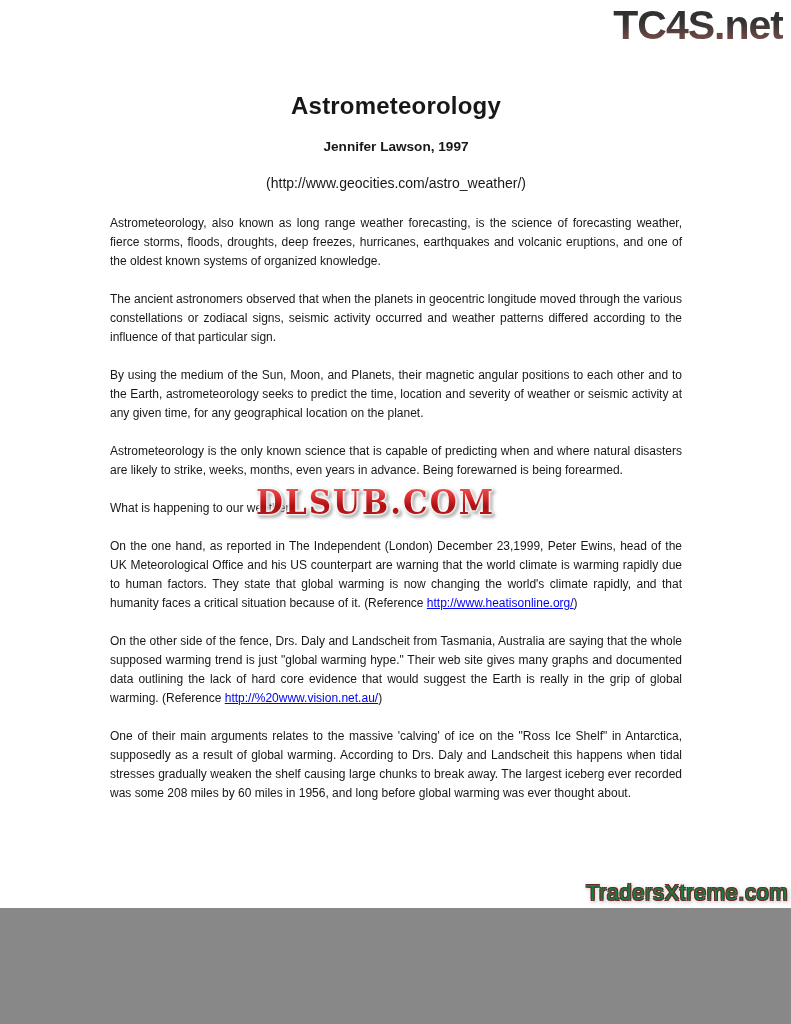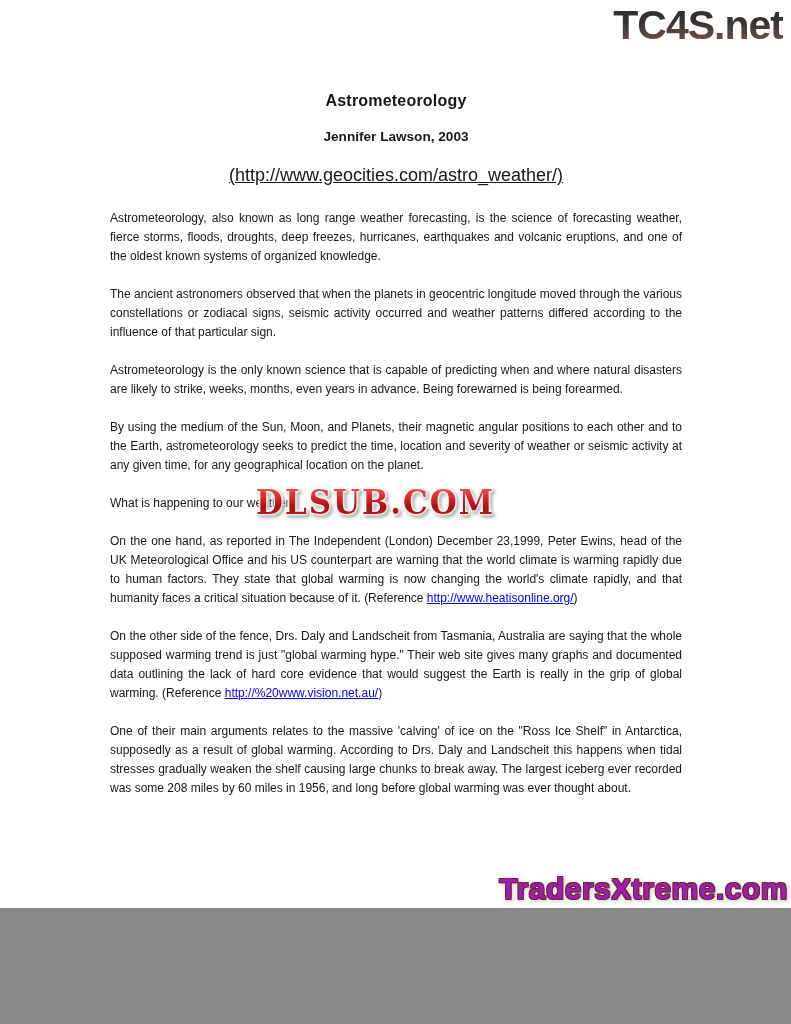--- a/index.html
+++ b/index.html
@@ -33,36 +33,35 @@
 
   
   .article {
     position: absolute;
     left: 110px;
     top: 92px;
     width: 572px;
   }
   .article-title {
     text-align: center;
-    font-size: 16px;
+    font-size: 24px;
     font-weight: bold;
     margin-bottom: 19px;
     letter-spacing: 0.2px;
   }
   .article-byline {
     text-align: center;
     font-size: 13.6px;
     font-weight: bold;
     margin-bottom: 21px;
   }
   .article-source {
     text-align: center;
-    font-size: 18px;
+    font-size: 14px;
     margin-bottom: 23px;
-    text-decoration: underline;
   }
   .article-body p {
     font-size: 12px;
     line-height: 19px;
     text-align: justify;
     margin-bottom: 19px;
   }
   .article-body a {
     color: var(--link-color, #0000ee);
     text-decoration: underline;
@@ -97,48 +96,48 @@
     width: 791px;
     text-align: center;
     font-size: 11.5px;
     color: #222;
   }
   .tradersxtreme-logo {
     position: absolute;
     right: 3px;
     bottom: 2px;
     font-family: "Liberation Sans", sans-serif;
-    font-weight: bold;
-    font-size: 30px;
+    font-weight: normal;
+    font-size: 22px;
     letter-spacing: 0.5px;
-    color: #a21caf;
+    color: #15803d;
     text-shadow:
       -1px -1px 0 #692a2c, 1px -1px 0 #692a2c,
       -1px  1px 0 #692a2c, 1px  1px 0 #692a2c;
     filter: drop-shadow(0 0 2px rgba(255,255,255,0.95))
             drop-shadow(1px 1px 1px rgba(150,150,150,0.55));
     white-space: nowrap;
   }
 </style>
 </head>
 <body>
 
 <div class="page">
 
   <div class="tc4s-logo">TC4S.net</div>
 
   <div class="article">
     <h1 class="article-title">Astrometeorology</h1>
-    <div class="article-byline">Jennifer Lawson, 2003</div>
+    <div class="article-byline">Jennifer Lawson, 1997</div>
     <div class="article-source">(http://www.geocities.com/astro_weather/)</div>
     <div class="article-body">
         <p><span>Astrometeorology, also known as long range weather forecasting, is the science of forecasting weather, fierce storms, floods, droughts, deep freezes, hurricanes, earthquakes and volcanic eruptions, and one of the oldest known systems of organized knowledge.</span></p>
         <p><span>The ancient astronomers observed that when the planets in geocentric longitude moved through the various constellations or zodiacal signs, seismic activity occurred and weather patterns differed according to the influence of that particular sign.</span></p>
+        <p><span>By using the medium of the Sun, Moon, and Planets, their magnetic angular positions to each other and to the Earth, astrometeorology seeks to predict the time, location and severity of weather or seismic activity at any given time, for any geographical location on the planet.</span></p>
         <p><span>Astrometeorology is the only known science that is capable of predicting when and where natural disasters are likely to strike, weeks, months, even years in advance. Being forewarned is being forearmed.</span></p>
-        <p><span>By using the medium of the Sun, Moon, and Planets, their magnetic angular positions to each other and to the Earth, astrometeorology seeks to predict the time, location and severity of weather or seismic activity at any given time, for any geographical location on the planet.</span></p>
         <p><span>What is happening to our weather?</span></p>
         <p><span>On the one hand, as reported in The Independent (London) December 23,1999, Peter Ewins, head of the UK Meteorological Office and his US counterpart are warning that the world climate is warming rapidly due to human factors. They state that global warming is now changing the world's climate rapidly, and that humanity faces a critical situation because of it. (Reference </span><a href="#">http://www.heatisonline.org/</a><span>)</span></p>
         <p><span>On the other side of the fence, Drs. Daly and Landscheit from Tasmania, Australia are saying that the whole supposed warming trend is just "global warming hype." Their web site gives many graphs and documented data outlining the lack of hard core evidence that would suggest the Earth is really in the grip of global warming. (Reference </span><a href="#">http://%20www.vision.net.au/</a><span>)</span></p>
         <p><span>One of their main arguments relates to the massive 'calving' of ice on the "Ross Ice Shelf" in Antarctica, supposedly as a result of global warming. According to Drs. Daly and Landscheit this happens when tidal stresses gradually weaken the shelf causing large chunks to break away. The largest iceberg ever recorded was some 208 miles by 60 miles in 1956, and long before global warming was ever thought about.</span></p>
       </div>
   </div>
 
   <div class="dlsub-watermark">DLSUB.COM</div>
 
   <div class="page-number">1</div>

